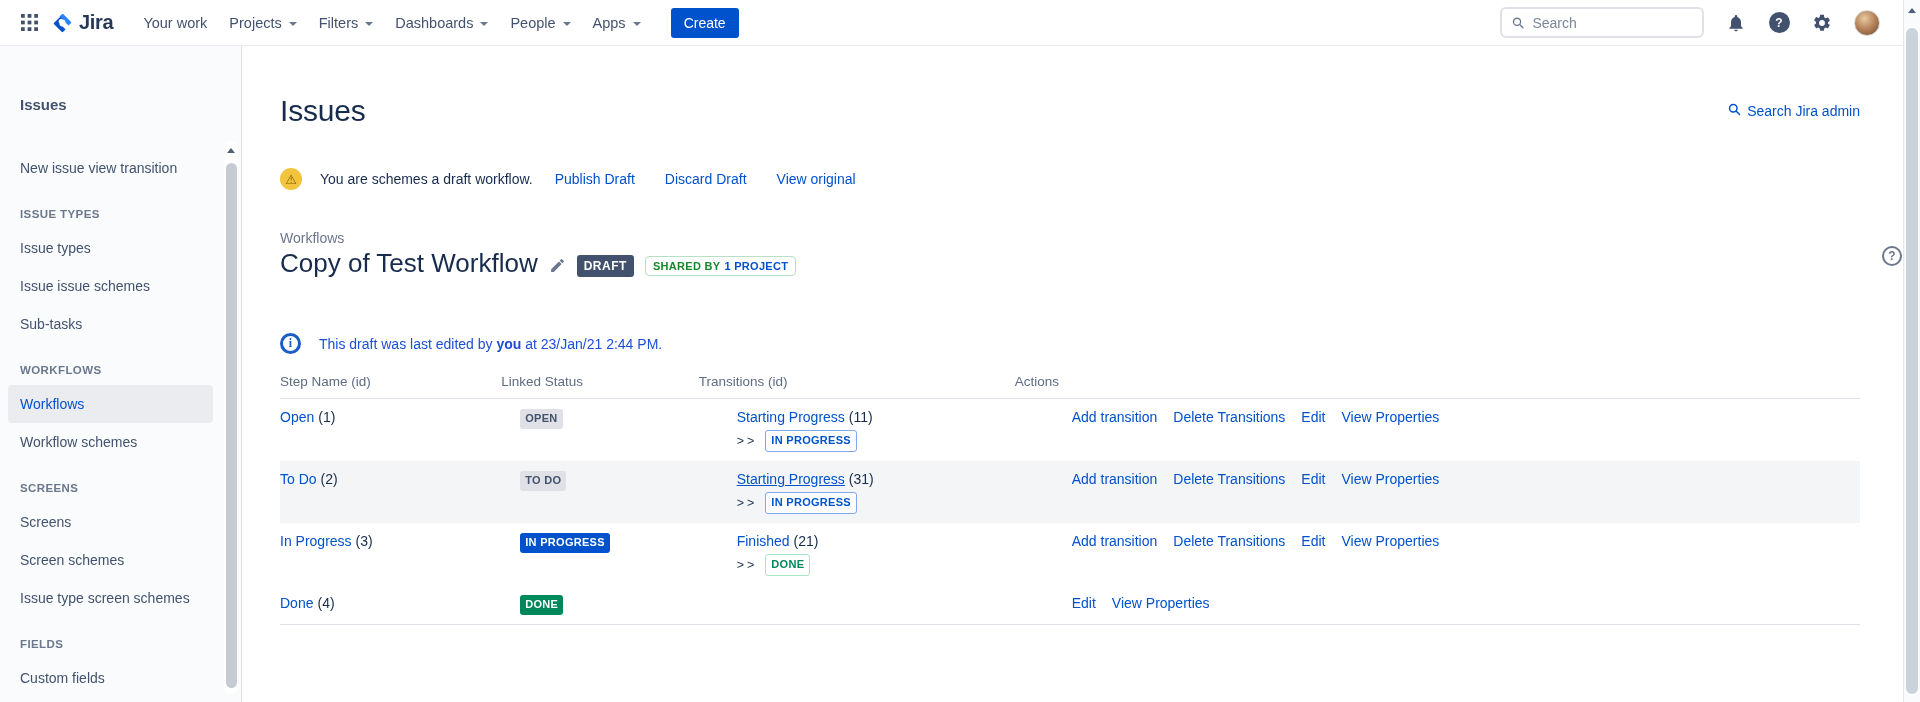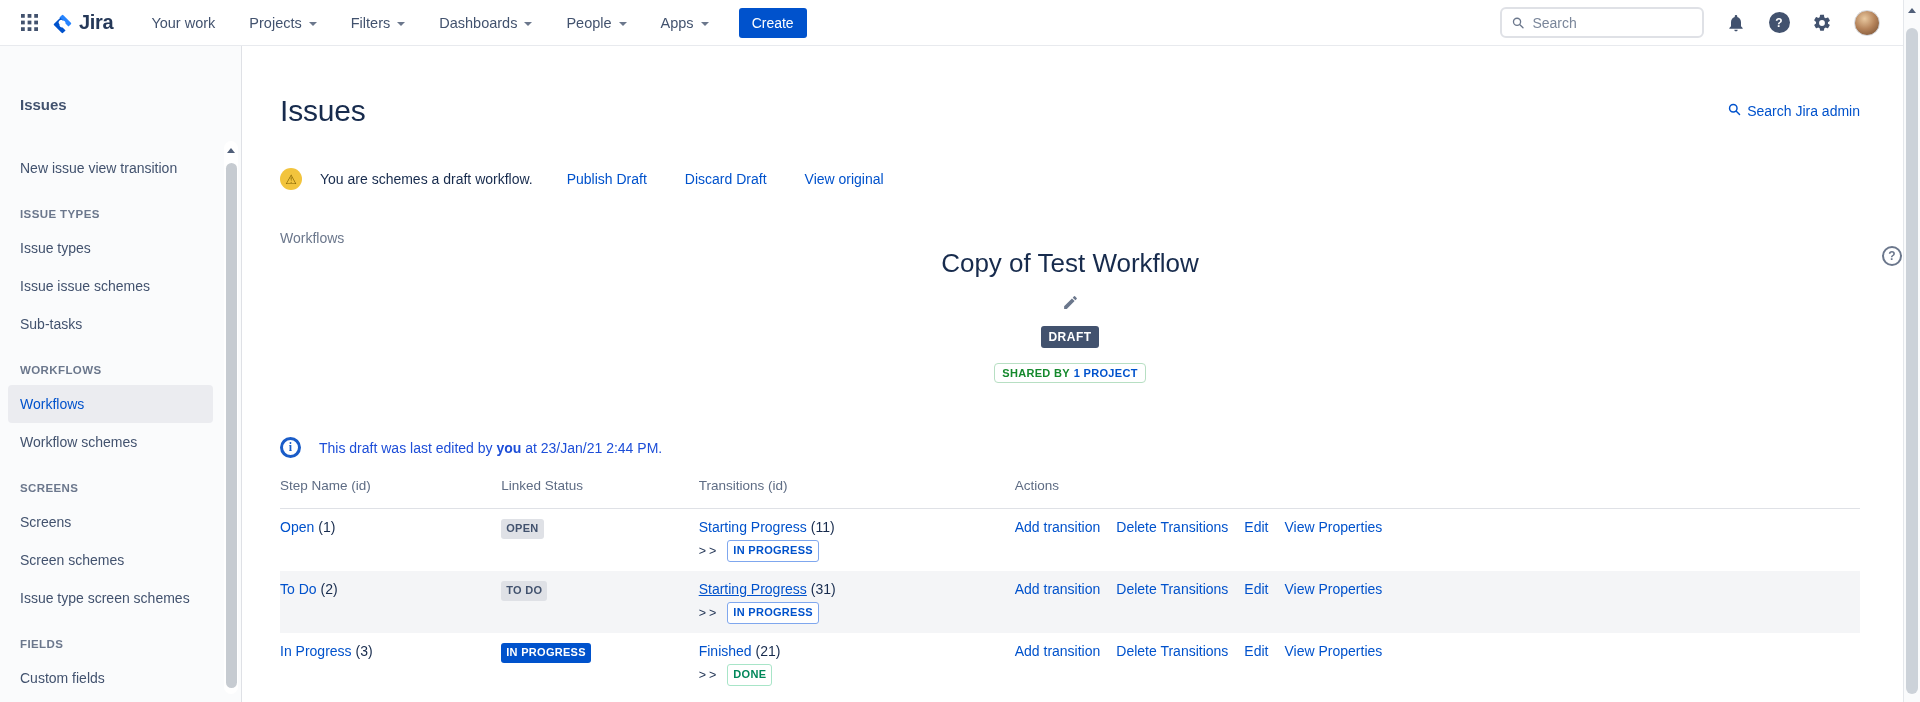--- a/index.html
+++ b/index.html
@@ -4,23 +4,23 @@
 <style>
   * { box-sizing: border-box; margin: 0; padding: 0; }
   html,body { width:1920px; height:702px; overflow:hidden; }
   body { font-family:"Liberation Sans", sans-serif; background:#fff; color:#172b4d; position:relative; font-size:14px; }
   a, .lnk { color:#0052cc; text-decoration:none; cursor:pointer; }
   .u { text-decoration:underline; }
 
   
   .topnav { height:46px; display:flex; align-items:center; padding:0 14px 0 14px; border-bottom:1px solid #e8eaee; background:#fff; }
   .appswitch { width:30px; height:30px; display:flex; align-items:center; justify-content:center; border-radius:3px; cursor:pointer; }
-  .logo { display:flex; align-items:flex-end; gap:6px; margin:0 18px 0 8px; cursor:pointer; }
+  .logo { display:flex; align-items:center; gap:6px; margin:0 18px 0 8px; cursor:pointer; }
   .logo-text { font-size:20px; font-weight:700; color:#253858; letter-spacing:-.3px; }
-  .nav-items { display:flex; align-items:center; gap:34px; margin-left:20px; }
+  .nav-items { display:flex; align-items:center; gap:22px; margin-left:12px; }
   .nav-item { display:flex; align-items:center; color:#42526e; font-size:14.5px; cursor:pointer; }
   .chev { width:0; height:0; border-left:4px solid transparent; border-right:4px solid transparent; border-top:4.5px solid #6b778c; margin-left:7px; margin-top:2px; }
   .create-btn { margin-left:30px; background:#0052cc; color:#fff; border:none; border-radius:3px; font-size:14px; font-weight:500; padding:7px 13px; cursor:pointer; font-family:inherit; }
   .nav-right { margin-left:auto; display:flex; align-items:center; gap:21px; margin-right:26px; }
   .search-box { display:flex; align-items:center; gap:8px; width:204px; height:31px; border:2px solid #dfe1e6; border-radius:6px; padding:0 10px; background:#fff; }
   .search-box input { border:none; outline:none; width:100%; font-size:14px; color:#172b4d; font-family:inherit; background:transparent; }
   .search-box input::placeholder { color:#7a869a; }
   .nav-ic { width:22px; height:22px; display:flex; align-items:center; justify-content:center; cursor:pointer; }
   .help-circ { width:21px; height:21px; border-radius:50%; background:#42526e; color:#fff; font-size:12px; font-weight:700; display:flex; align-items:center; justify-content:center; }
   .avatar { width:26px; height:26px; border-radius:50%; background:radial-gradient(circle at 40% 32%, #e9c9a0 0%, #b5835a 48%, #6e4a2f 100%); border:1px solid #d5d9df; cursor:pointer; }
@@ -46,24 +46,24 @@
 
   
   .main { flex:1; padding:0 60px 0 38px; position:relative; background:#fff; }
   .title-row { margin-top:48px; display:flex; align-items:center; justify-content:space-between; }
   .page-title { font-size:30px; font-weight:400; color:#172b4d; letter-spacing:-.2px; }
   .admin-search { display:flex; gap:6px; font-size:14px; }
 
   .banner { margin-top:40px; display:flex; align-items:center; gap:18px; }
   .warn-ic { width:22px; height:22px; border-radius:50%; background:#f2c43d; color:#7d5f00; font-size:13px; display:flex; align-items:center; justify-content:center; flex:none; }
   .banner-msg { color:#172b4d; }
-  .banner-links { display:flex; gap:38px; margin-left:16px; }
+  .banner-links { display:flex; gap:30px; margin-left:4px; }
 
   .crumb { margin-top:40px; font-size:14px; color:#6b778c; cursor:pointer; }
-  .wf-title-row { margin-top:2px; display:flex; align-items:center; gap:11px;flex-direction:column; }
+  .wf-title-row { margin-top:2px; display:flex; align-items:center; gap:11px; }
   .wf-title { font-size:26px; font-weight:400; color:#172b4d; }
   .pencil { cursor:pointer; display:flex; margin-top:4px; }
   .badge-draft { background:#42526e; color:#fff; font-size:12px; font-weight:700; letter-spacing:.5px; padding:4px 7px; border-radius:3px; margin-top:4px; }
   .badge-shared { display:flex; gap:4px; border:1px solid #b7dfc3; background:#fff; border-radius:4px; font-size:11px; font-weight:700; letter-spacing:.3px; padding:3px 7px; margin-top:4px; cursor:pointer; }
   .badge-shared .g { color:#14892c; }
   .badge-shared .b { color:#0052cc; }
   .help-ring { position:absolute; right:18px; top:200px; width:20px; height:20px; border-radius:50%; border:2px solid #6b778c; color:#6b778c; font-size:12px; font-weight:700; display:flex; align-items:center; justify-content:center; cursor:pointer; }
 
   .info-row { margin-top:54px; display:flex; align-items:center; gap:18px; }
   .info-ic { width:21px; height:21px; border-radius:50%; border:3px solid #1a5cc8; color:#1a5cc8; font-size:12px; font-weight:700; display:flex; align-items:center; justify-content:center; flex:none; font-family:"Liberation Serif", serif; }
@@ -71,22 +71,22 @@
 
   .tabs { margin-top:40px; display:flex; align-items:center; }
   .btn { height:33px; display:inline-flex; align-items:center; padding:0 15px; border-radius:3.5px; font-size:14.5px; background:#f4f5f7; border:none; cursor:pointer; font-family:inherit; }
   .btn-diagram { color:#0052cc; margin-right:2px; }
   .btn-text { background:#42526e; color:#fff; }
   .btn-export { color:#42526e; margin-left:14px; gap:8px; }
   .btn-export .chev { border-top-color:#42526e; margin-left:0; }
 
   .wf-table { margin-top:20px; border-bottom:1px solid #dfe1e6; }
   .thead, .trow { display:grid; grid-template-columns:14% 12.5% 20% 53.5%; }
-  .thead { color:#5e6c84; font-size:13.5px; padding-bottom:15px; border-bottom:1px solid #dfe1e6; }
-  .trow { padding:10px 0 9px; align-items:start; }
+  .thead { color:#5e6c84; font-size:13.5px; padding-bottom:9px; border-bottom:1px solid #dfe1e6; }
+  .trow { padding:10px 0 9px; align-items:start;gap:19px; }
   .trow.hl { background:#f4f5f7; }
   .cell-id { color:#172b4d; margin-left:4px; }
   .loz { display:inline-block; font-size:11px; font-weight:700; padding:2px 5px; border-radius:3px; letter-spacing:.3px; line-height:1.45; }
   .loz-gray { background:#dfe1e6; color:#42526e; }
   .loz-blue { background:#0052cc; color:#fff; }
   .loz-green { background:#00875a; color:#fff; }
   .loz-oblue { background:#fff; color:#0052cc; border:1px solid #7fa7ee; }
   .loz-ogreen { background:#fff; color:#00875a; border:1px solid #a8e5c8; }
   .t-line2 { margin-top:5px; display:flex; align-items:center; gap:8px; }
   .arrow { letter-spacing:3px; font-size:12.5px; color:#253858; }

